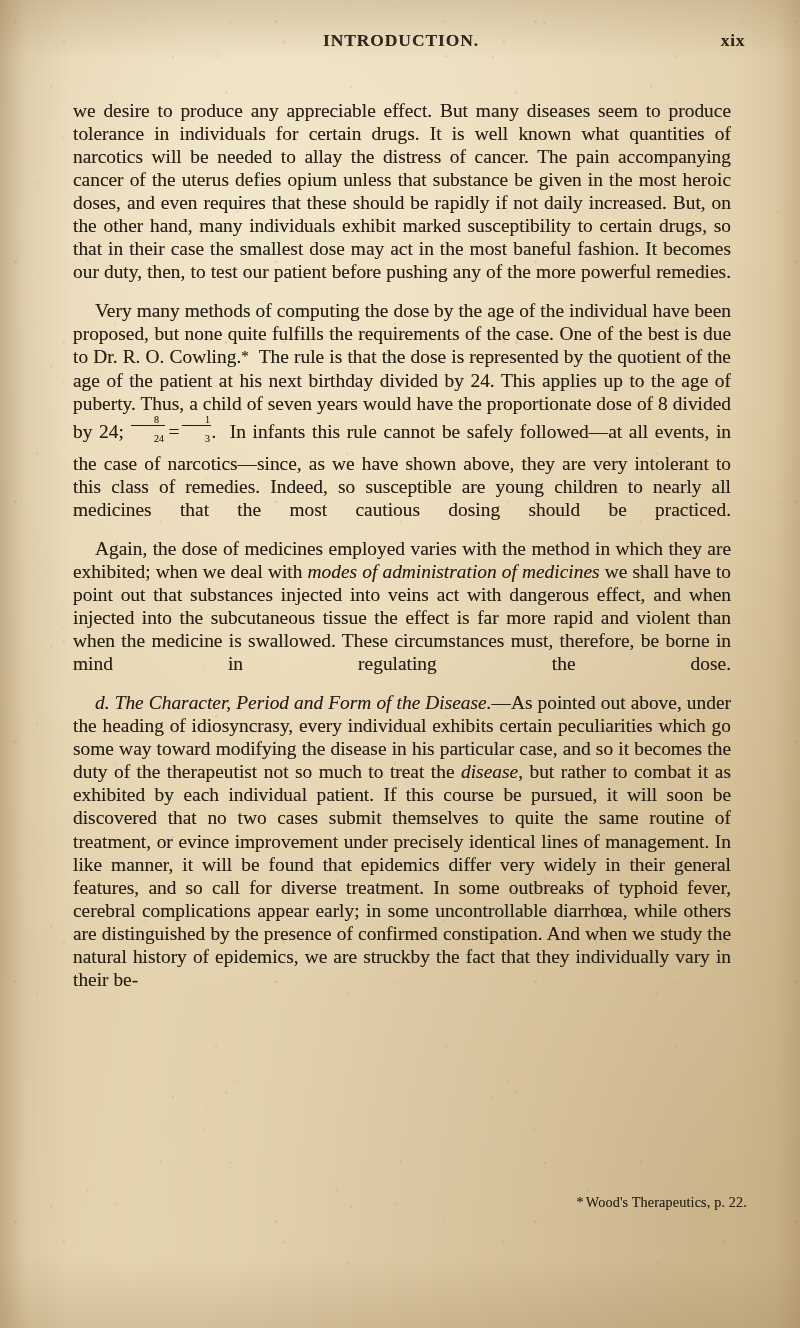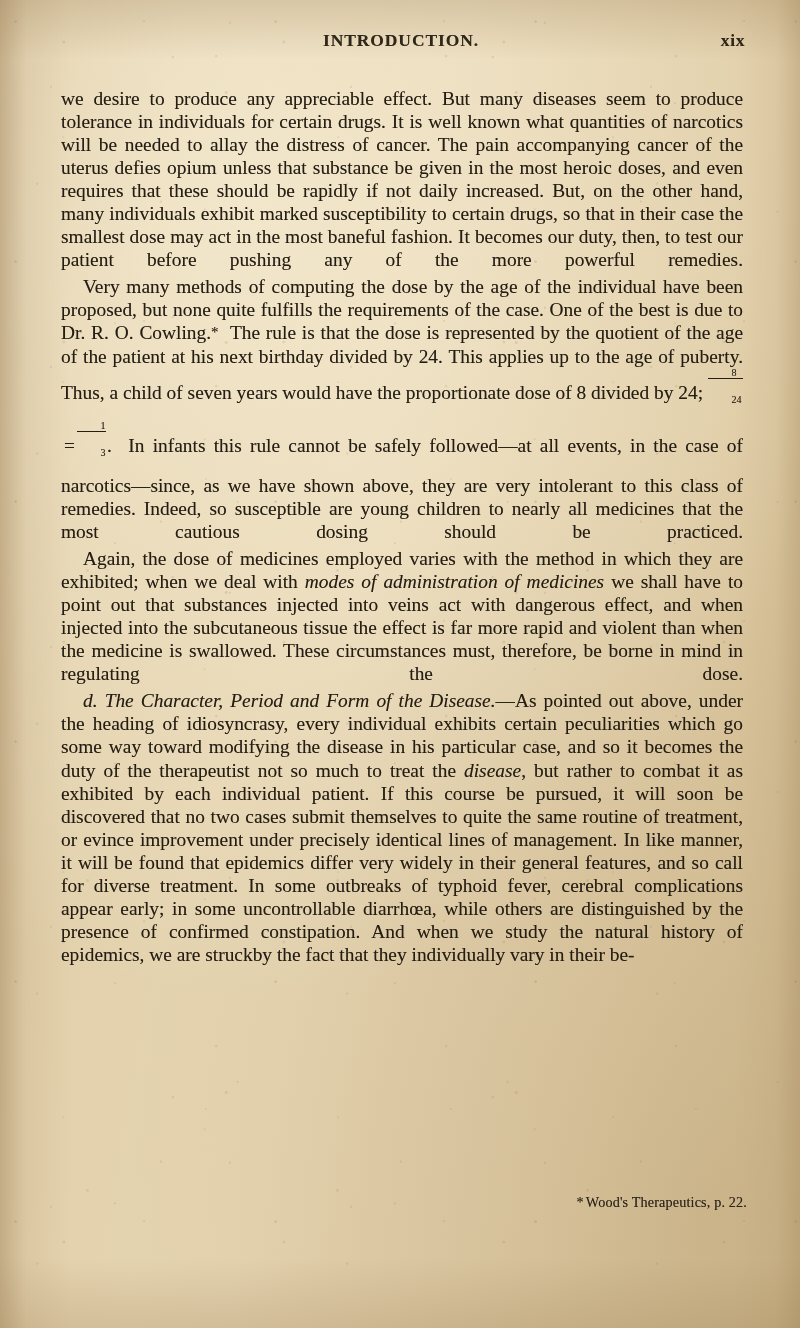--- a/index.html
+++ b/index.html
@@ -106,21 +106,21 @@
     width: 690px;
     color: #241d13;
     font-size: 19.4px;
     line-height: 23.05px;
     text-align: justify;
     text-justify: inter-word;
     -webkit-hyphens: none;
     hyphens: none;
   }
   #textblock p {
-    margin: 4px;
+    margin: 16px;
     text-align: justify;
     text-align-last: left;
     font-family: Liberation Serif, serif;
   }
   #textblock p.indent {
     text-indent: 22px;
   }
   #textblock p.last-justified {
     text-align-last: justify;
   }
@@ -141,21 +141,21 @@
     text-align: center;
     margin: 0 0.5px;
   }
   .frac .num {
     display: block;
     padding: 0 1px;
   }
   .frac .den {
     display: block;
     border-top: 1.15px solid #241d13;
-    padding: 16px 1px;
+    padding: 8px 1px;
   }
   .eqsign {
     margin: 0 2px 0 3px;
   }
 
   
   #footnote {
     position: absolute;
     left: 57px;
     top: 1193px;

